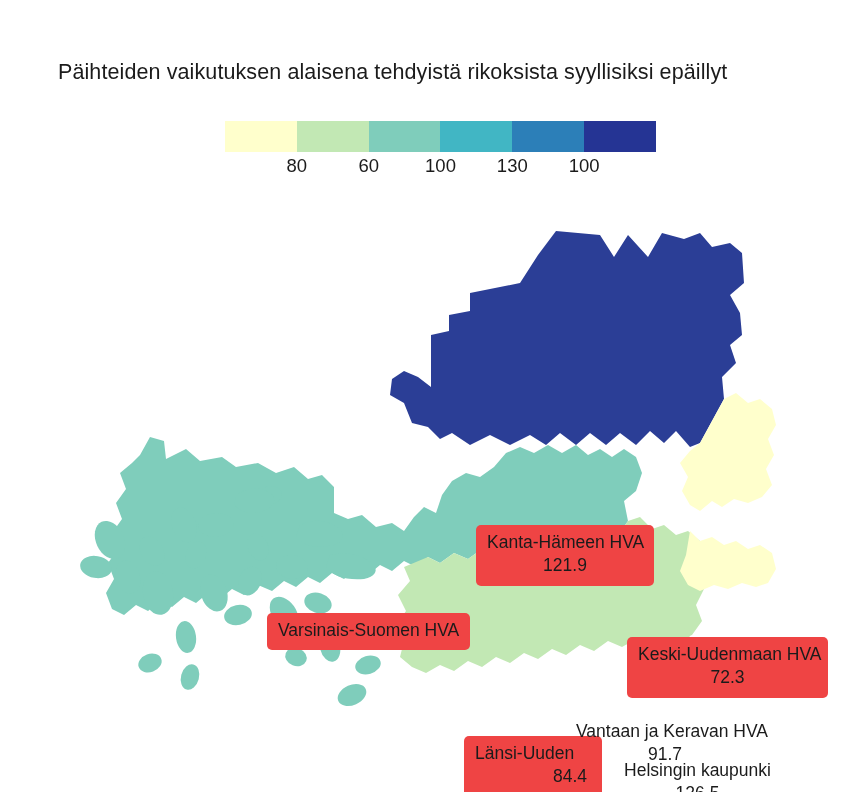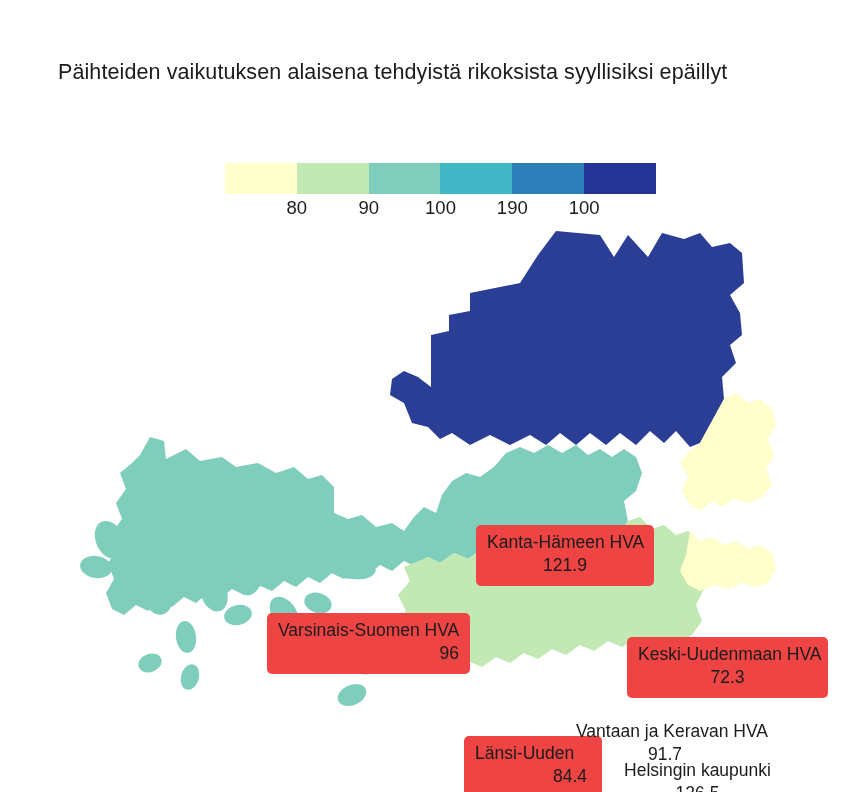--- a/index.html
+++ b/index.html
@@ -36,21 +36,20 @@
     white-space: nowrap;
   }
 
   
   .legend {
     position: absolute;
     left: 225px;
     top: 121px;
     width: 431px;
     height: 31px;
-    margin-top: 42px;
   }
   .legend-bands {
     position: absolute;
     left: 0; top: 0;
     width: 431px;
     height: 31px;
     display: flex;
   }
   .legend-band {
     flex: 1 1 0;
@@ -133,23 +132,23 @@
     <div class="legend-bands">
       <div class="legend-band" style="background:#ffffcc"></div>
       <div class="legend-band" style="background:#c2e8b4"></div>
       <div class="legend-band" style="background:#7fcdbb"></div>
       <div class="legend-band" style="background:#41b6c4"></div>
       <div class="legend-band" style="background:#2c7fb8"></div>
       <div class="legend-band" style="background:#253494"></div>
     </div>
     <div class="legend-ticks">
       <span class="legend-tick" style="left:71.8px">80</span>
-      <span class="legend-tick" style="left:143.7px">90</span>
+      <span class="legend-tick" style="left:143.7px">60</span>
       <span class="legend-tick" style="left:215.5px">100</span>
-      <span class="legend-tick" style="left:287.3px">190</span>
+      <span class="legend-tick" style="left:287.3px">130</span>
       <span class="legend-tick" style="left:359.2px">100</span>
     </div>
   </div>
 
   <div class="map-wrap">
     <svg class="map-svg" viewBox="0 0 864 597" xmlns="http://www.w3.org/2000/svg">
 
       <path fill="#2b3e96" d="M431,192 L431,140 L449,136 L449,120 L470,116 L470,98 L520,88
                L538,60 L556,36 L600,40 L614,62 L628,40 L648,62 L662,38 L684,44
                L700,38 L712,52 L730,48 L742,58 L744,88 L730,100 L740,118 L742,140
@@ -227,21 +226,20 @@
       </g>
     </svg>
 
     <div class="map-label" id="label-kanta">
       <span class="lbl-name">Kanta-Hämeen HVA</span>
       <span class="lbl-value">121.9</span>
     </div>
 
     <div class="map-label" id="label-varsinais">
       <span class="lbl-name">Varsinais-Suomen HVA</span>
-      <span class="lbl-value">96</span>
     </div>
 
     <div class="map-label" id="label-keski">
       <span class="lbl-name">Keski-Uudenmaan HVA</span>
       <span class="lbl-value">72.3</span>
     </div>
 
     <div class="map-label no-box" id="label-vantaa">
       <span class="lbl-name">Vantaan ja Keravan HVA</span>
       <span class="lbl-value">91.7</span>

